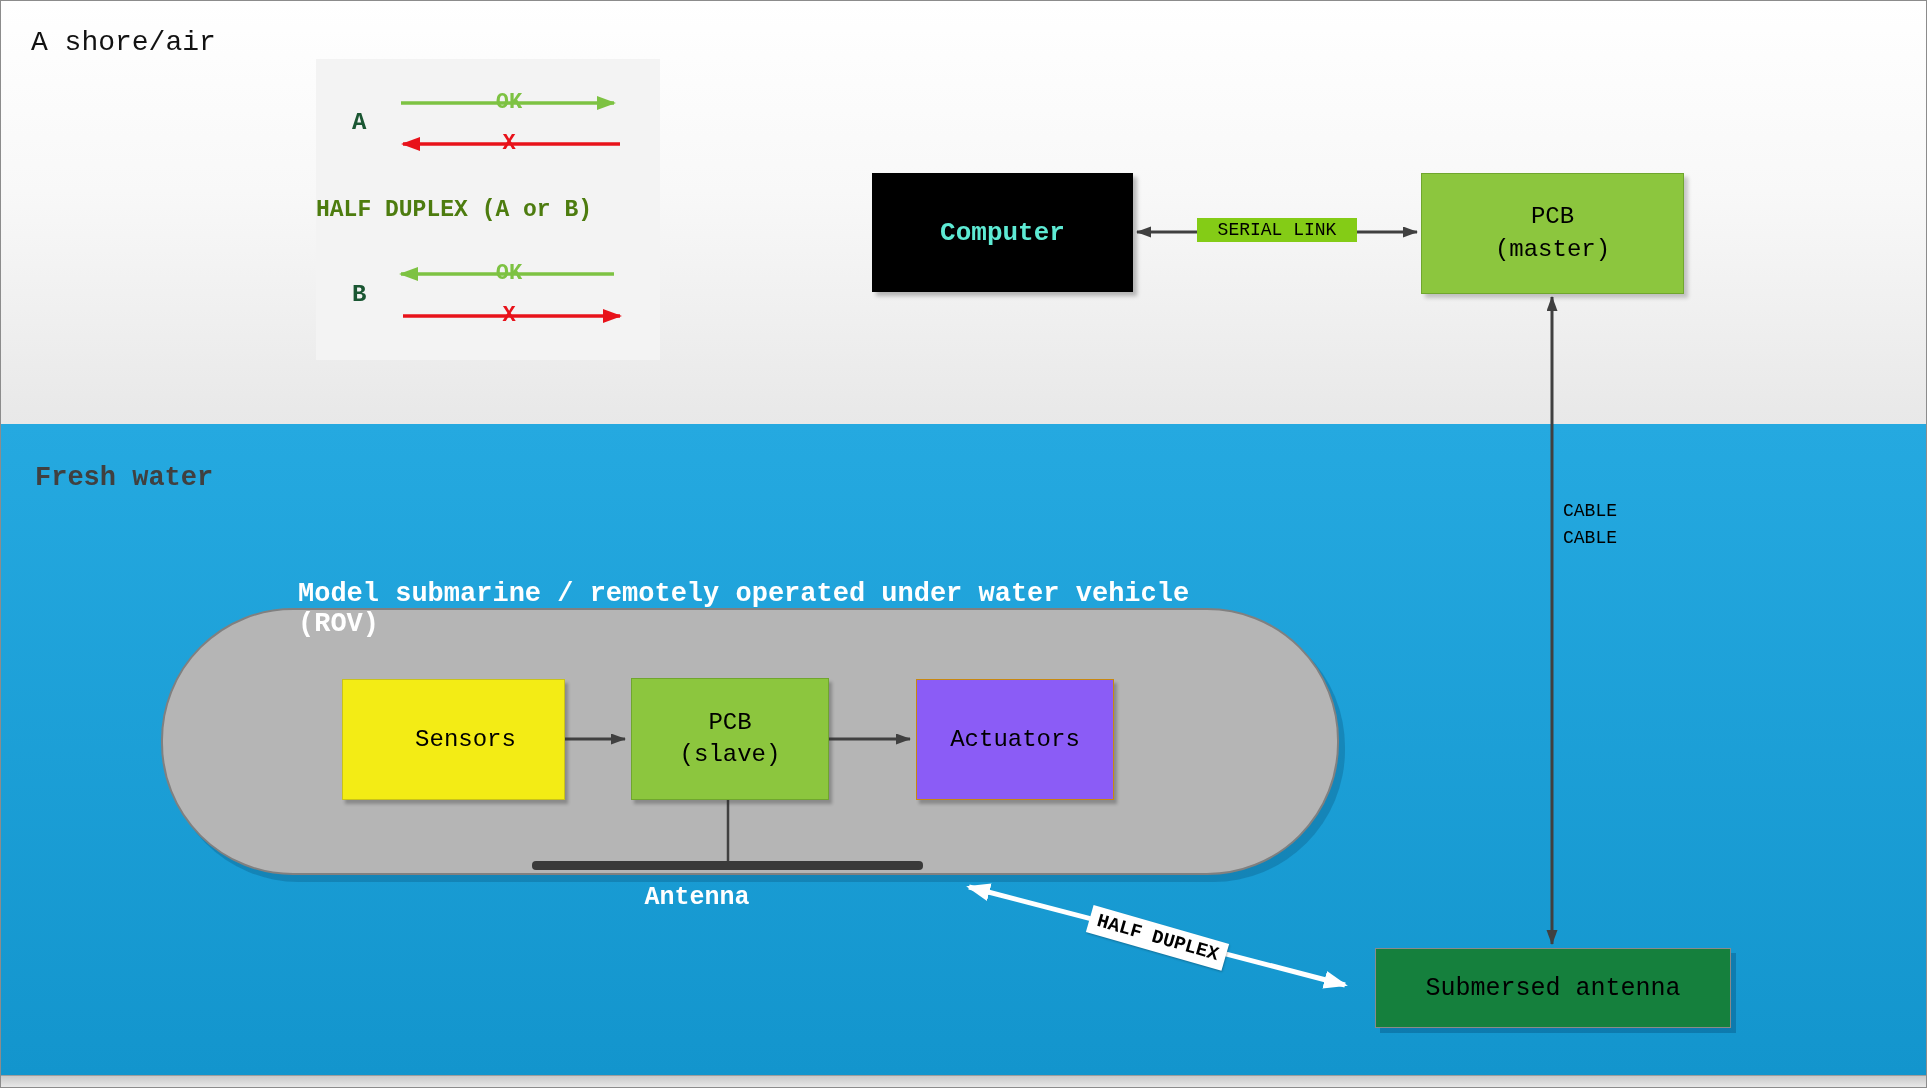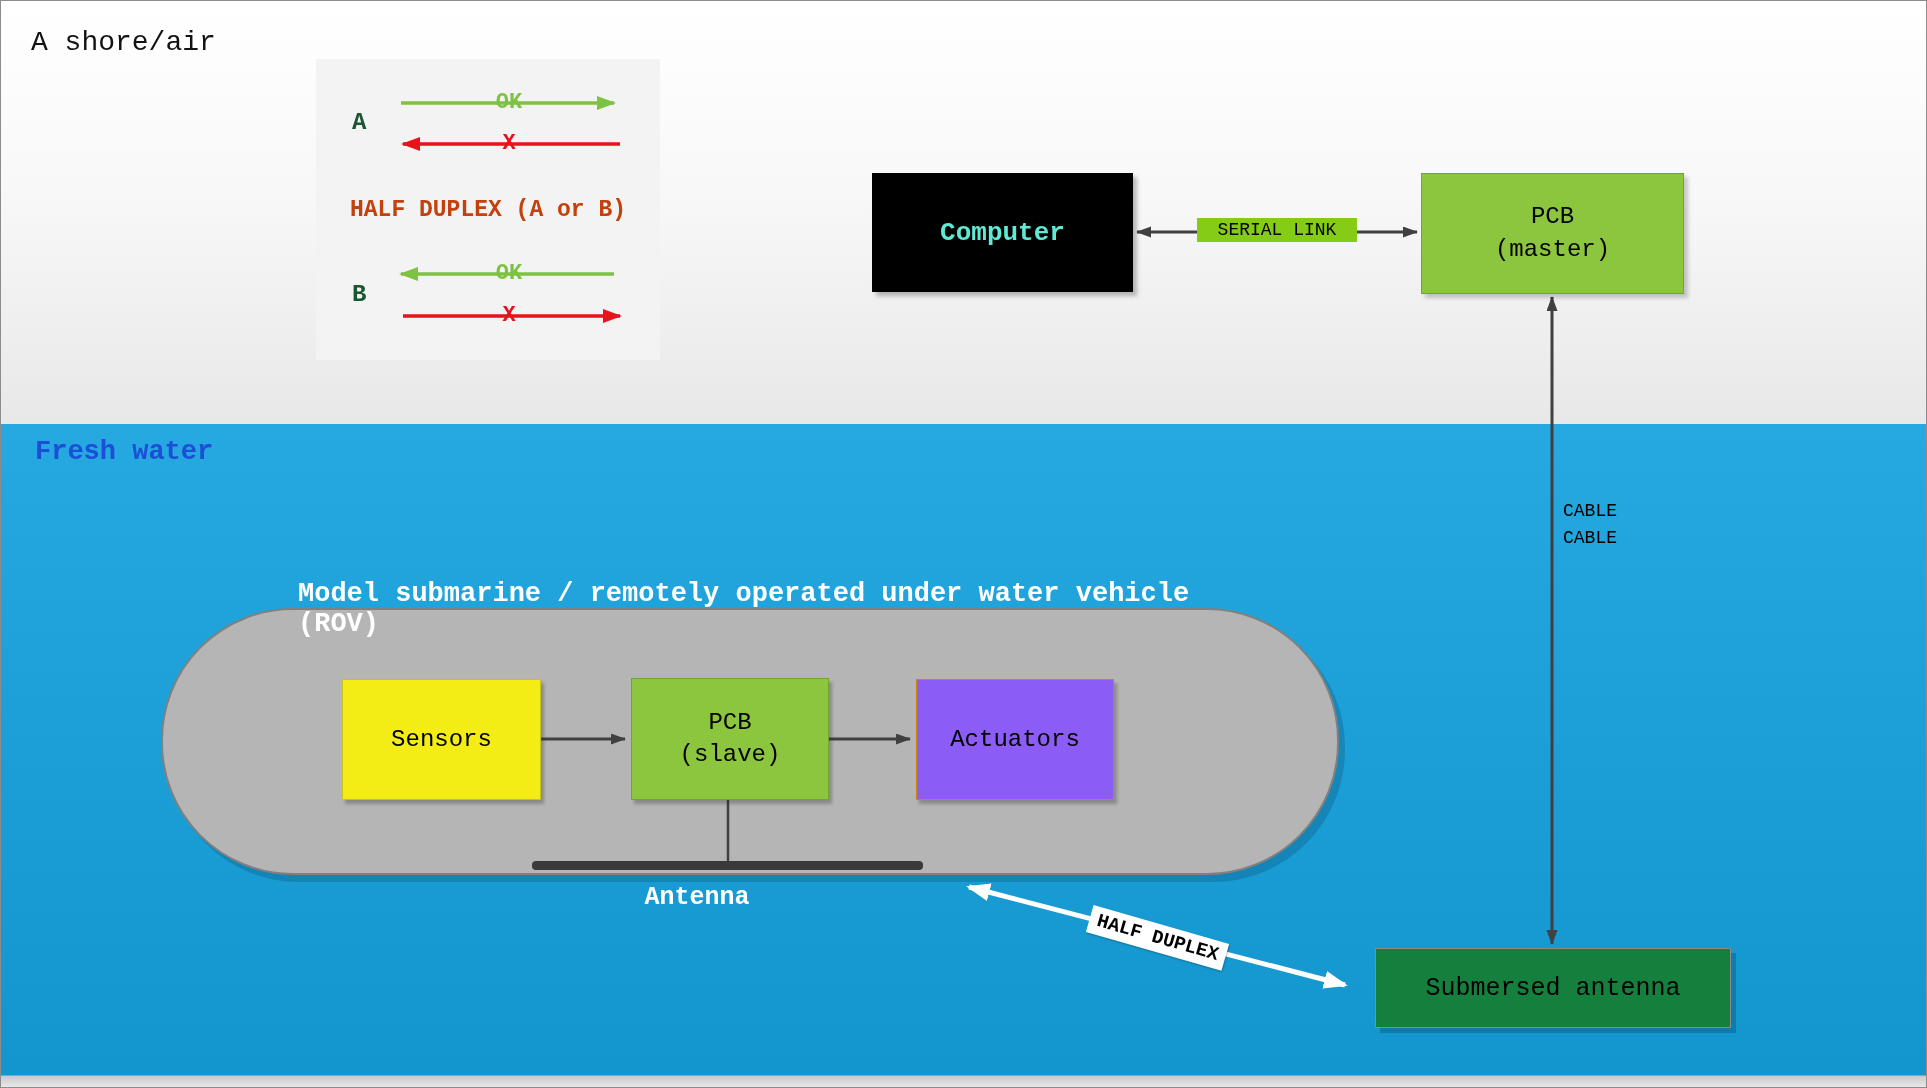--- a/index.html
+++ b/index.html
@@ -10,47 +10,47 @@
   }
   .abs{position:absolute;}
   
   .shore{left:0;top:0;width:100%;height:423px;
     background:linear-gradient(180deg,#ffffff 0%,#f8f8f8 45%,#e8e8e8 100%);z-index:0;}
   .water{left:0;top:423px;width:100%;height:651px;
     background:linear-gradient(180deg,#25a9e0 0%,#1395cd 100%);z-index:0;}
   .bottom-edge{left:0;top:1074px;width:100%;height:14px;
     background:linear-gradient(180deg,#c9c9c9,#f1f1f1);border-top:1px solid #9e9e9e;z-index:1;}
   .shore-label{left:30px;top:26px;font-size:28px;color:#121212;z-index:4;}
-  .water-label{left:34px;top:436px;font-size:27px;font-weight:bold;color:#1d4ed8;z-index:4;}
+  .water-label{left:34px;top:462px;font-size:27px;font-weight:bold;color:#404040;z-index:4;}
 
   
   .legend{left:315px;top:58px;width:344px;height:301px;background:#f3f3f3;z-index:2;}
   .legend-rowlabel{position:absolute;font-size:24px;font-weight:bold;color:#1a5632;}
   .legend-a{left:36px;top:50px;}
   .legend-b{left:36px;top:222px;}
-  .legend-title{position:absolute;left:0;top:138px;width:100%;text-align:center;
-    font-size:23px;font-weight:bold;color:#c2410c;}
+  .legend-title{position:absolute;left:0;top:138px;width:100%;
+    font-size:23px;font-weight:bold;color:#4d7c0f;}
   .legend-tag{position:absolute;left:160px;width:66px;text-align:center;
     font-size:22px;font-weight:bold;background:#f3f3f3;line-height:26px;}
   .tag-ok{color:#7dc242;}
   .tag-x{color:#e8121a;}
   .ok-a{top:31px;} .x-a{top:72px;} .ok-b{top:202px;} .x-b{top:244px;}
 
   
   .wires{left:0;top:0;width:1927px;height:1088px;z-index:2;pointer-events:none;}
 
   
   .node{position:absolute;display:flex;flex-direction:column;align-items:center;
     justify-content:center;text-align:center;z-index:3;}
   .computer{left:871px;top:172px;width:261px;height:119px;background:#000;
     color:#5eead4;font-weight:bold;font-size:26px;box-shadow:4px 4px 4px rgba(0,0,0,0.25);}
   .pcb-master{left:1420px;top:172px;width:261px;height:119px;background:#8cc63e;
     border:1px solid #70a62e;font-size:24px;line-height:1.35;box-shadow:4px 4px 4px rgba(0,0,0,0.2);}
   .sensors{left:341px;top:678px;width:197px;height:119px;background:#f3ec15;
-    border:1px solid #c9c21a;font-size:24px;box-shadow:3px 4px 3px rgba(40,40,40,0.3);}
+    border:1px solid #c9c21a;font-size:24px;box-shadow:3px 4px 3px rgba(40,40,40,0.3);padding-left:24px;}
   .pcb-slave{left:630px;top:677px;width:196px;height:120px;background:#8cc63e;
     border:1px solid #70a62e;font-size:24px;line-height:1.35;box-shadow:3px 4px 3px rgba(40,40,40,0.3);}
   .actuators{left:915px;top:678px;width:196px;height:119px;background:#8b5cf6;
     border:1px solid #c8880f;font-size:24px;box-shadow:3px 4px 3px rgba(40,40,40,0.3);}
   .submersed{left:1374px;top:947px;width:354px;height:78px;background:#15803d;
     border:1px solid #8a8a8a;font-size:25px;box-shadow:5px 5px 0 rgba(0,60,100,0.3);}
 
   
   .submarine{left:160px;top:607px;width:1174px;height:263px;background:#b5b5b5;
     border:2px solid #808080;border-radius:132px;z-index:1;

